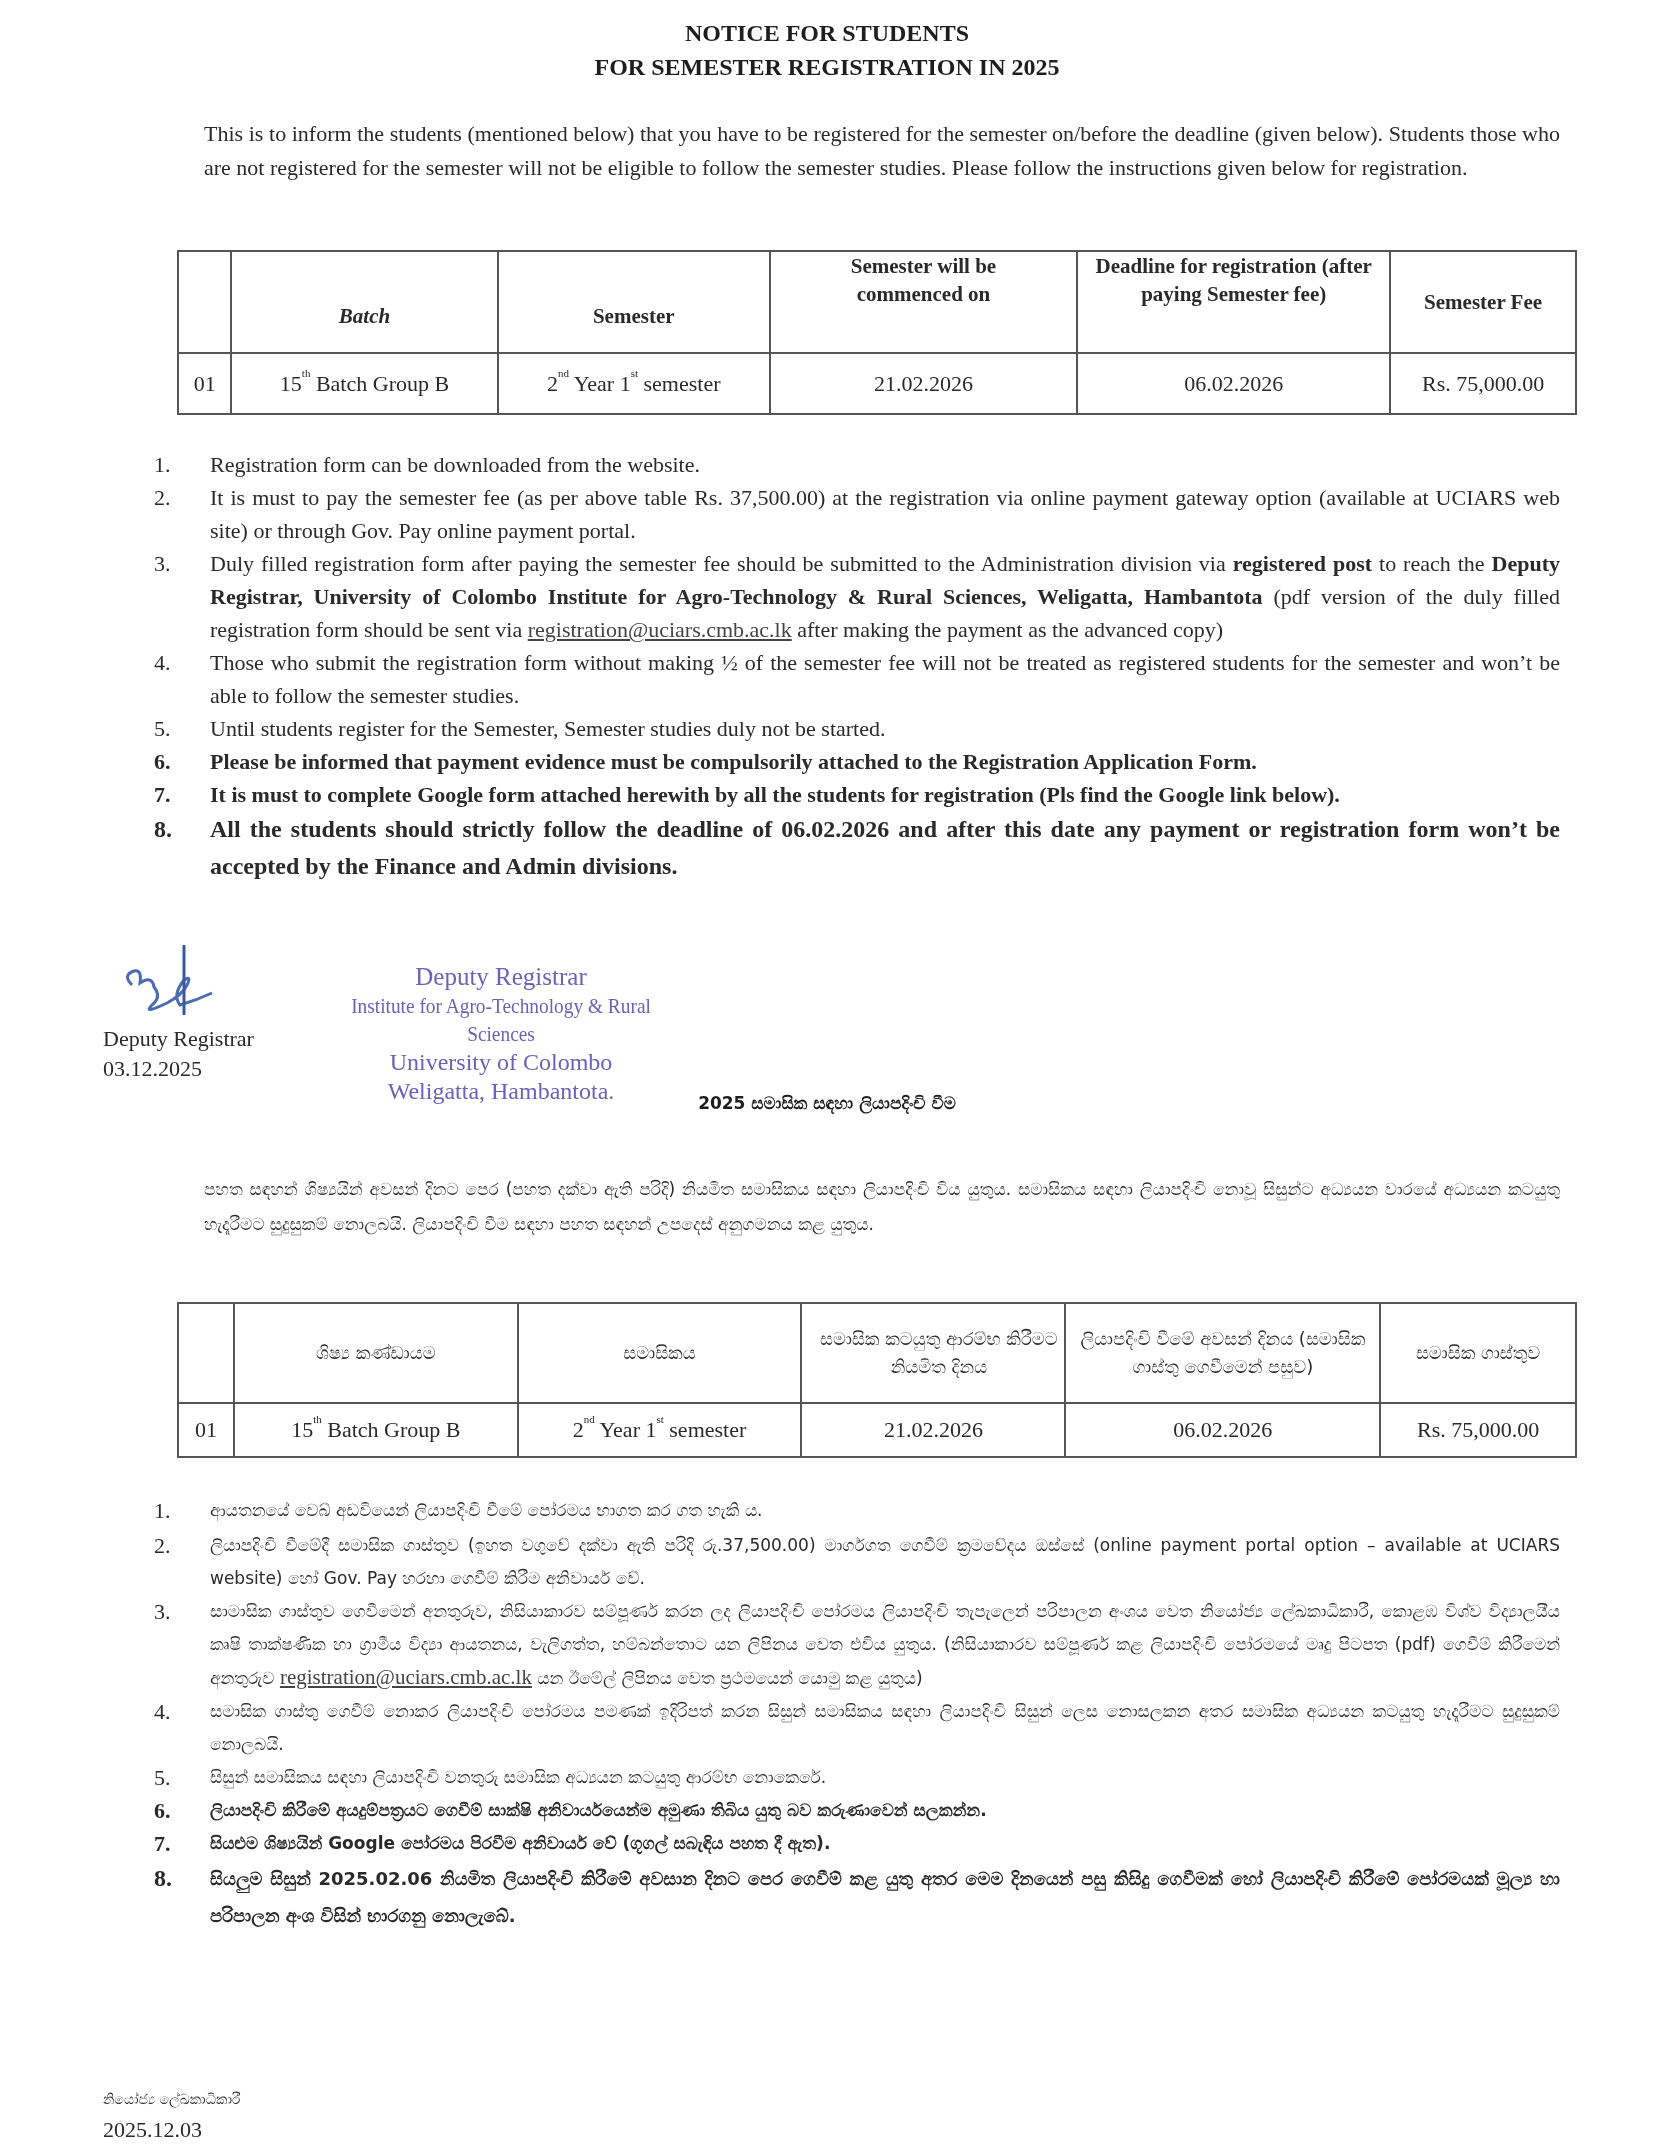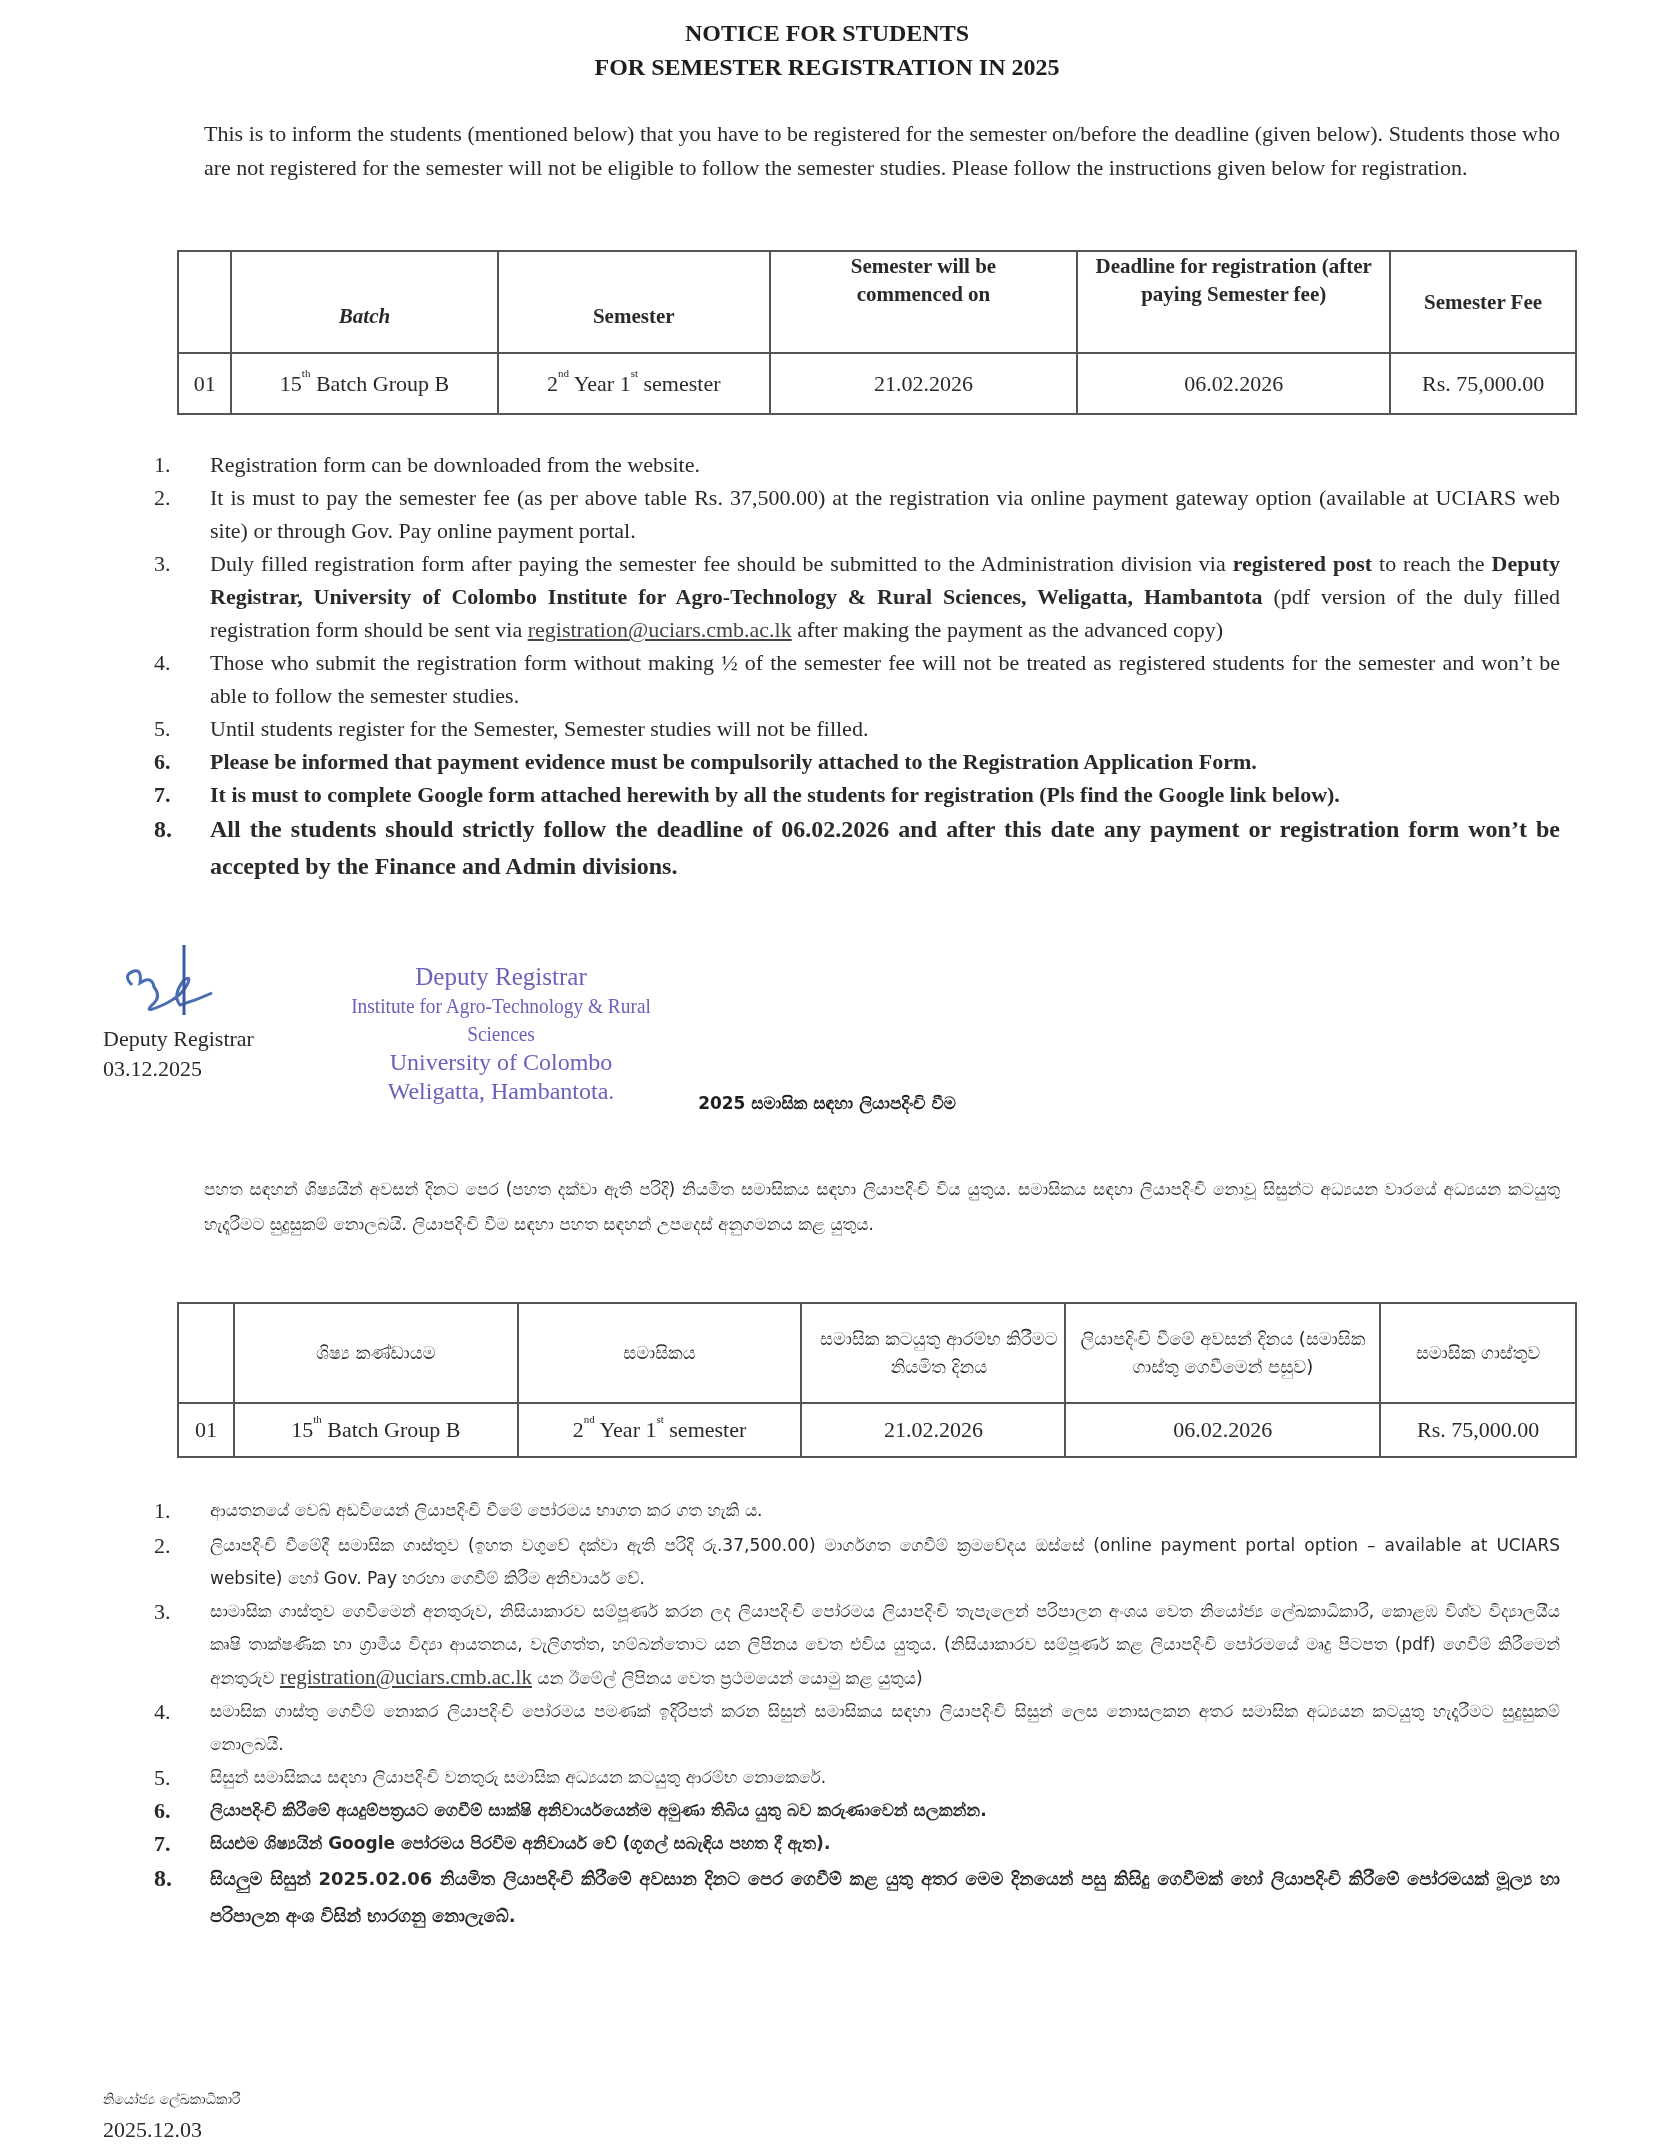--- a/index.html
+++ b/index.html
@@ -53,21 +53,21 @@
     <td>Rs. 75,000.00</td>
   </tr>
 </tbody>
   </table>
 
 <div class="abs list" style="left:154px; top:448px; width:1406px;">
   <div class="li"><span class="num">1.</span><span>Registration form can be downloaded from the website.</span></div>
   <div class="li"><span class="num">2.</span><span>It is must to pay the semester fee (as per above table Rs. 37,500.00) at the registration via online payment gateway option (available at UCIARS web site) or through Gov. Pay online payment portal.</span></div>
   <div class="li"><span class="num">3.</span><span>Duly filled registration form after paying the semester fee should be submitted to the Administration division via </span><b>registered post</b><span> to reach the </span><b>Deputy Registrar, University of Colombo Institute for Agro-Technology &amp; Rural Sciences, Weligatta, Hambantota</b><span> (pdf version of the duly filled registration form should be sent via </span><span class="link">registration@uciars.cmb.ac.lk</span><span> after making the payment as the advanced copy)</span></div>
   <div class="li"><span class="num">4.</span><span>Those who submit the registration form without making ½ of the semester fee will not be treated as registered students for the semester and won’t be able to follow the semester studies.</span></div>
-  <div class="li"><span class="num">5.</span><span>Until students register for the Semester, Semester studies will not be filled.</span></div>
+  <div class="li"><span class="num">5.</span><span>Until students register for the Semester, Semester studies duly not be started.</span></div>
   <div class="li bold"><span class="num">6.</span><span>Please be informed that payment evidence must be compulsorily attached to the Registration Application Form.</span></div>
   <div class="li bold"><span class="num">7.</span><span>It is must to complete Google form attached herewith by all the students for registration (Pls find the Google link below).</span></div>
   <div class="li big"><span class="num">8.</span><span>All the students should strictly follow the deadline of 06.02.2026 and after this date any payment or registration form won’t be accepted by the Finance and Admin divisions.</span></div>
 </div>
 
 <div class="abs" style="left:112px; top:945px; width:90px; height:90px;">
   <svg width="110" height="100" viewBox="0 0 110 100">
     <path d="M20 40 Q10 30 22 26 Q30 24 28 38 Q40 30 42 42 Q50 52 40 60 Q30 70 55 58 Q70 50 75 40 Q80 30 72 35 Q60 50 68 60 Q85 55 100 48" stroke="#4a6cb0" stroke-width="3" fill="none"></path>
     <path d="M72 0 L72 70" stroke="#3a5aa0" stroke-width="3" fill="none"></path>
   </svg>

